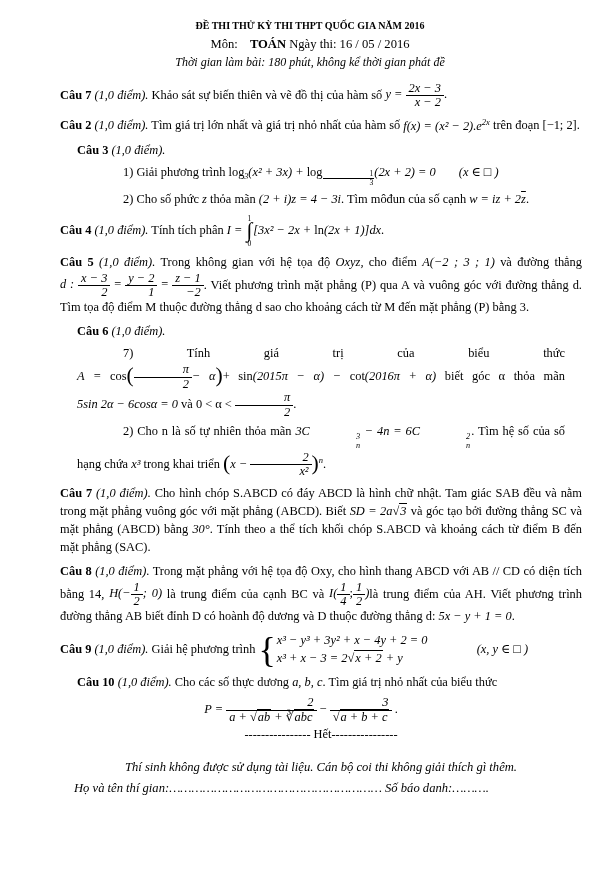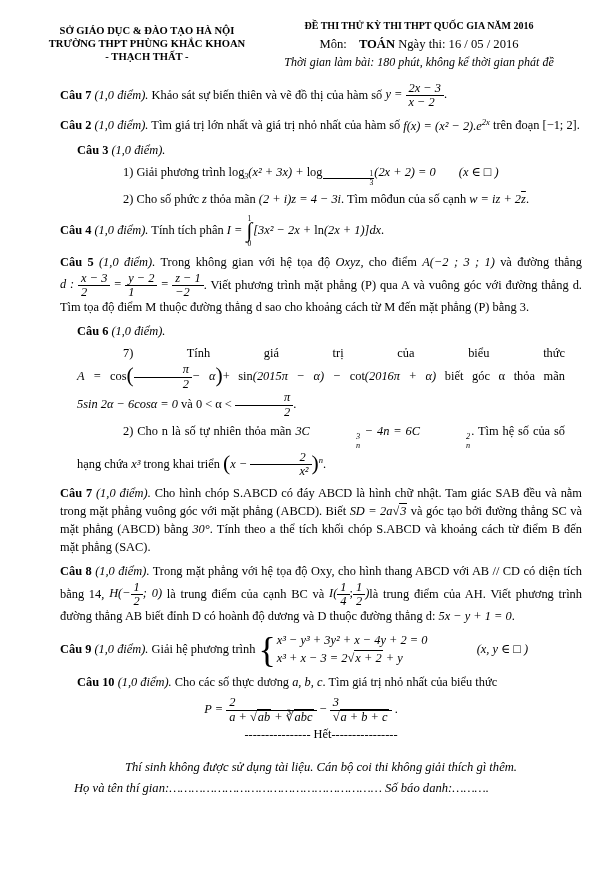--- a/index.html
+++ b/index.html
@@ -22,21 +22,21 @@
   .q.tight{margin:4px 17px;}
   .ind{text-indent:46px;}
   .qlabel{font-weight:bold;}
   .pts{font-style:italic;}
   .math{font-style:italic;white-space:nowrap;}
   i{font-style:italic;}
   .fn{font-style:normal;}
   .gap{margin-left:20px;}
   .gap2{margin-left:46px;}
   
-  .frac{display:inline-block;vertical-align:middle;text-align:left;line-height:1.08;font-style:italic;}
+  .frac{display:inline-block;vertical-align:middle;text-align:right;line-height:1.08;font-style:italic;}
   .frac .num{display:block;border-bottom:1px solid #000;padding:0 3px;}
   .frac .den{display:block;padding:0 3px;}
   
   .logsub{font-size:8px;}
   .minifrac{display:inline-block;text-align:center;font-size:7.5px;line-height:1.05;vertical-align:-6px;font-style:normal;}
   .minifrac .mnum{display:block;border-bottom:0.5px solid #000;padding:0 1px;}
   .minifrac .mden{display:block;}
   
   .intwrap{display:inline-flex;flex-direction:column;align-items:center;vertical-align:middle;line-height:1;margin:0 1px;font-style:normal;}
   .intwrap .lim{font-size:7.5px;line-height:1;}
@@ -59,25 +59,20 @@
   .het{text-align:center;margin-top:2px;}
   .foot-note{text-align:center;font-style:italic;margin-top:14px;font-size:12.6px;}
   .foot-name{font-style:italic;margin-top:3px;font-size:12.6px;margin-left:14px;}
 </style>
 </head>
 <body>
 
 <div class="page">
 
   <div class="header">
-    <div class="h-left">
-      <div>SỞ GIÁO DỤC &amp; ĐÀO TẠO HÀ NỘI</div>
-      <div>TRƯỜNG THPT PHÙNG KHẮC KHOAN</div>
-      <div>- THẠCH THẤT -</div>
-    </div>
     <div class="h-right">
       <div class="title">ĐỀ THI THỬ KỲ THI THPT QUỐC GIA NĂM 2016</div>
       <div class="mon"><span>Môn: </span><span class="subj">TOÁN</span><span>  Ngày thi: 16 / 05 / 2016</span></div>
       <div class="duration">Thời gian làm bài: 180 phút, không kể thời gian phát đề</div>
     </div>
   </div>
 
   <p class="q">
     <span class="qlabel">Câu 7</span>
     <span class="pts">(1,0 điểm).</span>

